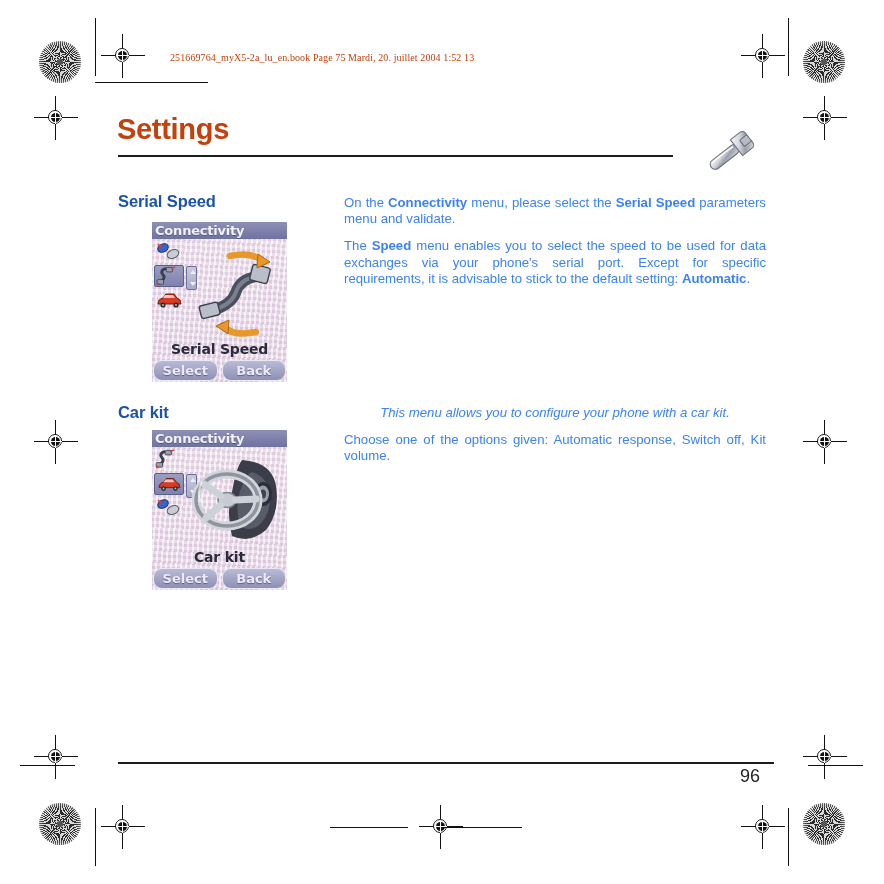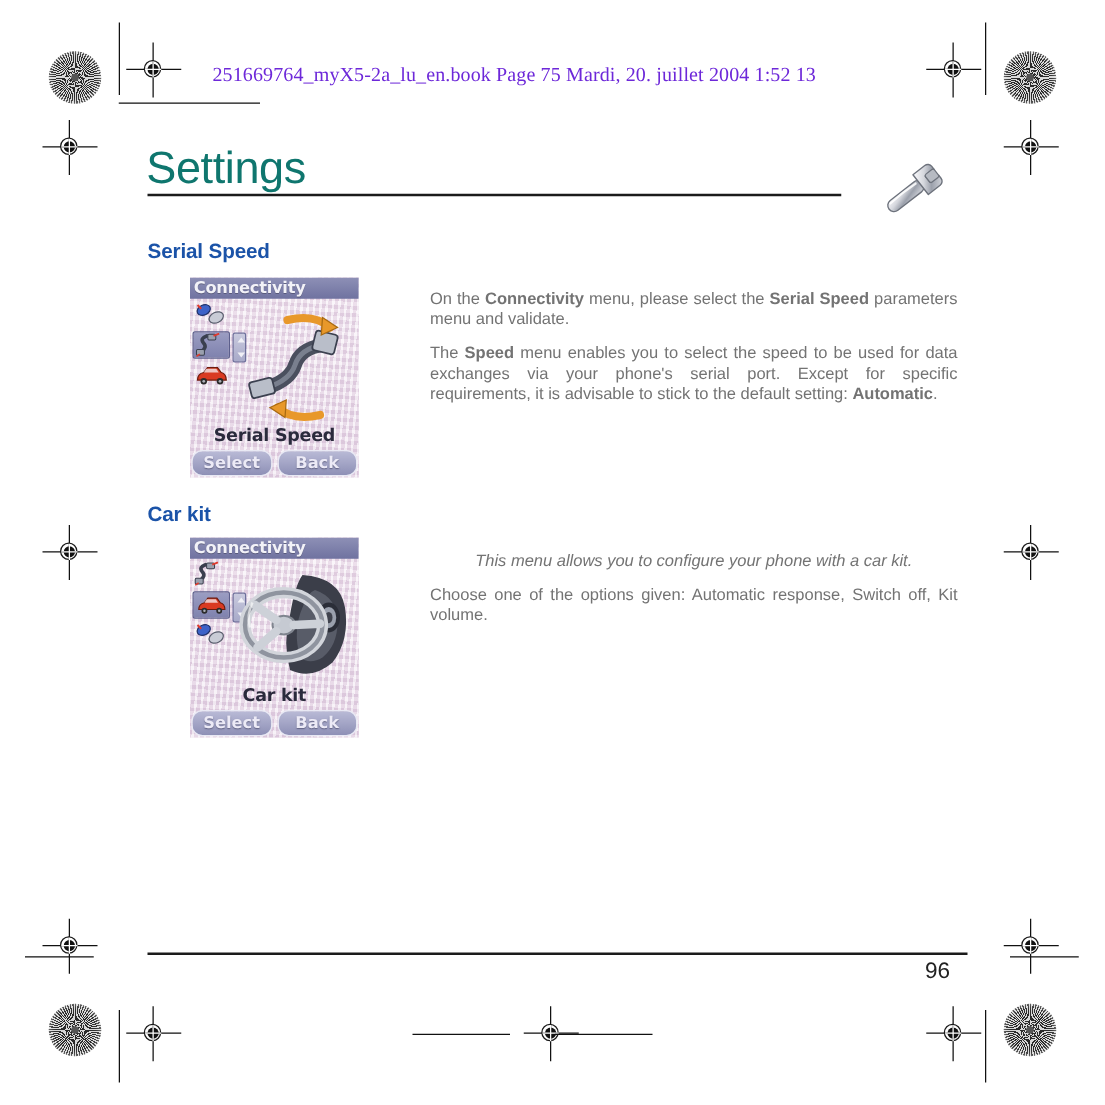--- a/index.html
+++ b/index.html
@@ -29,42 +29,41 @@
   .star:after{content:"";position:absolute;left:50%;top:50%;width:6px;height:6px;margin:-3px 0 0 -3px;border-radius:50%;background:#555;}
 
   .cmark{position:absolute;background:#111;}
   .cmark.h{height:1.3px;}
   .cmark.v{width:1.3px;}
 
   
   .file-header{
     position:absolute;left:170px;top:52px;
     font-family:"Liberation Serif", serif;
-    font-size:16px;color:#6d28d9;white-space:nowrap;letter-spacing:.1px;
+    font-size:10px;color:#c2410c;white-space:nowrap;letter-spacing:.1px;
   }
   .hdr-rule{position:absolute;left:95px;top:82px;width:113px;height:1.3px;background:#111;}
 
   
   .doc-title{
     position:absolute;left:117px;top:113px;
-    font-size:36px;font-weight:normal;color:#0f766e;letter-spacing:-.3px;
+    font-size:29px;font-weight:bold;color:#c2410c;letter-spacing:-.3px;
   }
   .title-rule{position:absolute;left:118px;top:155px;width:555px;height:1.6px;background:#1b1b1b;}
 
   .wrench{position:absolute;left:700px;top:128px;width:62px;height:48px;}
 
   .sec{position:absolute;}
   .sec-head{
     font-size:16.5px;font-weight:bold;color:#1b53a8;letter-spacing:-.1px;
   }
   .body-col{
     position:absolute;width:422px;
-    color:#737373;font-size:13.2px;line-height:16.2px;
+    color:#3b82f6;font-size:13.2px;line-height:16.2px;
     text-align:justify;
-    margin-top:36px;
   }
   .body-col p{margin:0 0 11px 0;}
   .body-col p:last-child{margin-bottom:0;}
   .body-col b{font-weight:bold;}
   .body-col i{font-style:italic;}
   .nojust{text-align:center;}
 
   
   .phone{
     position:absolute;width:135px;height:160px;

